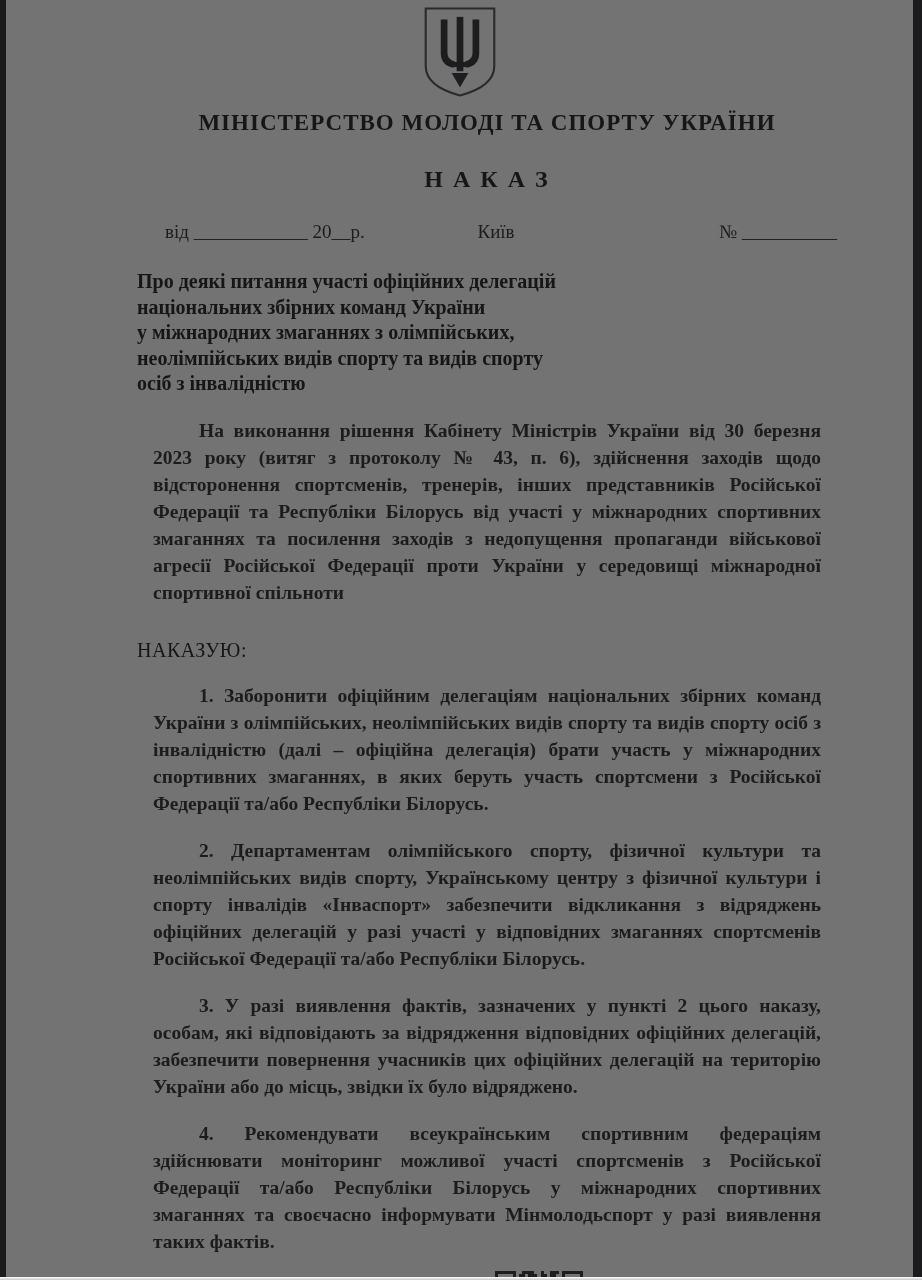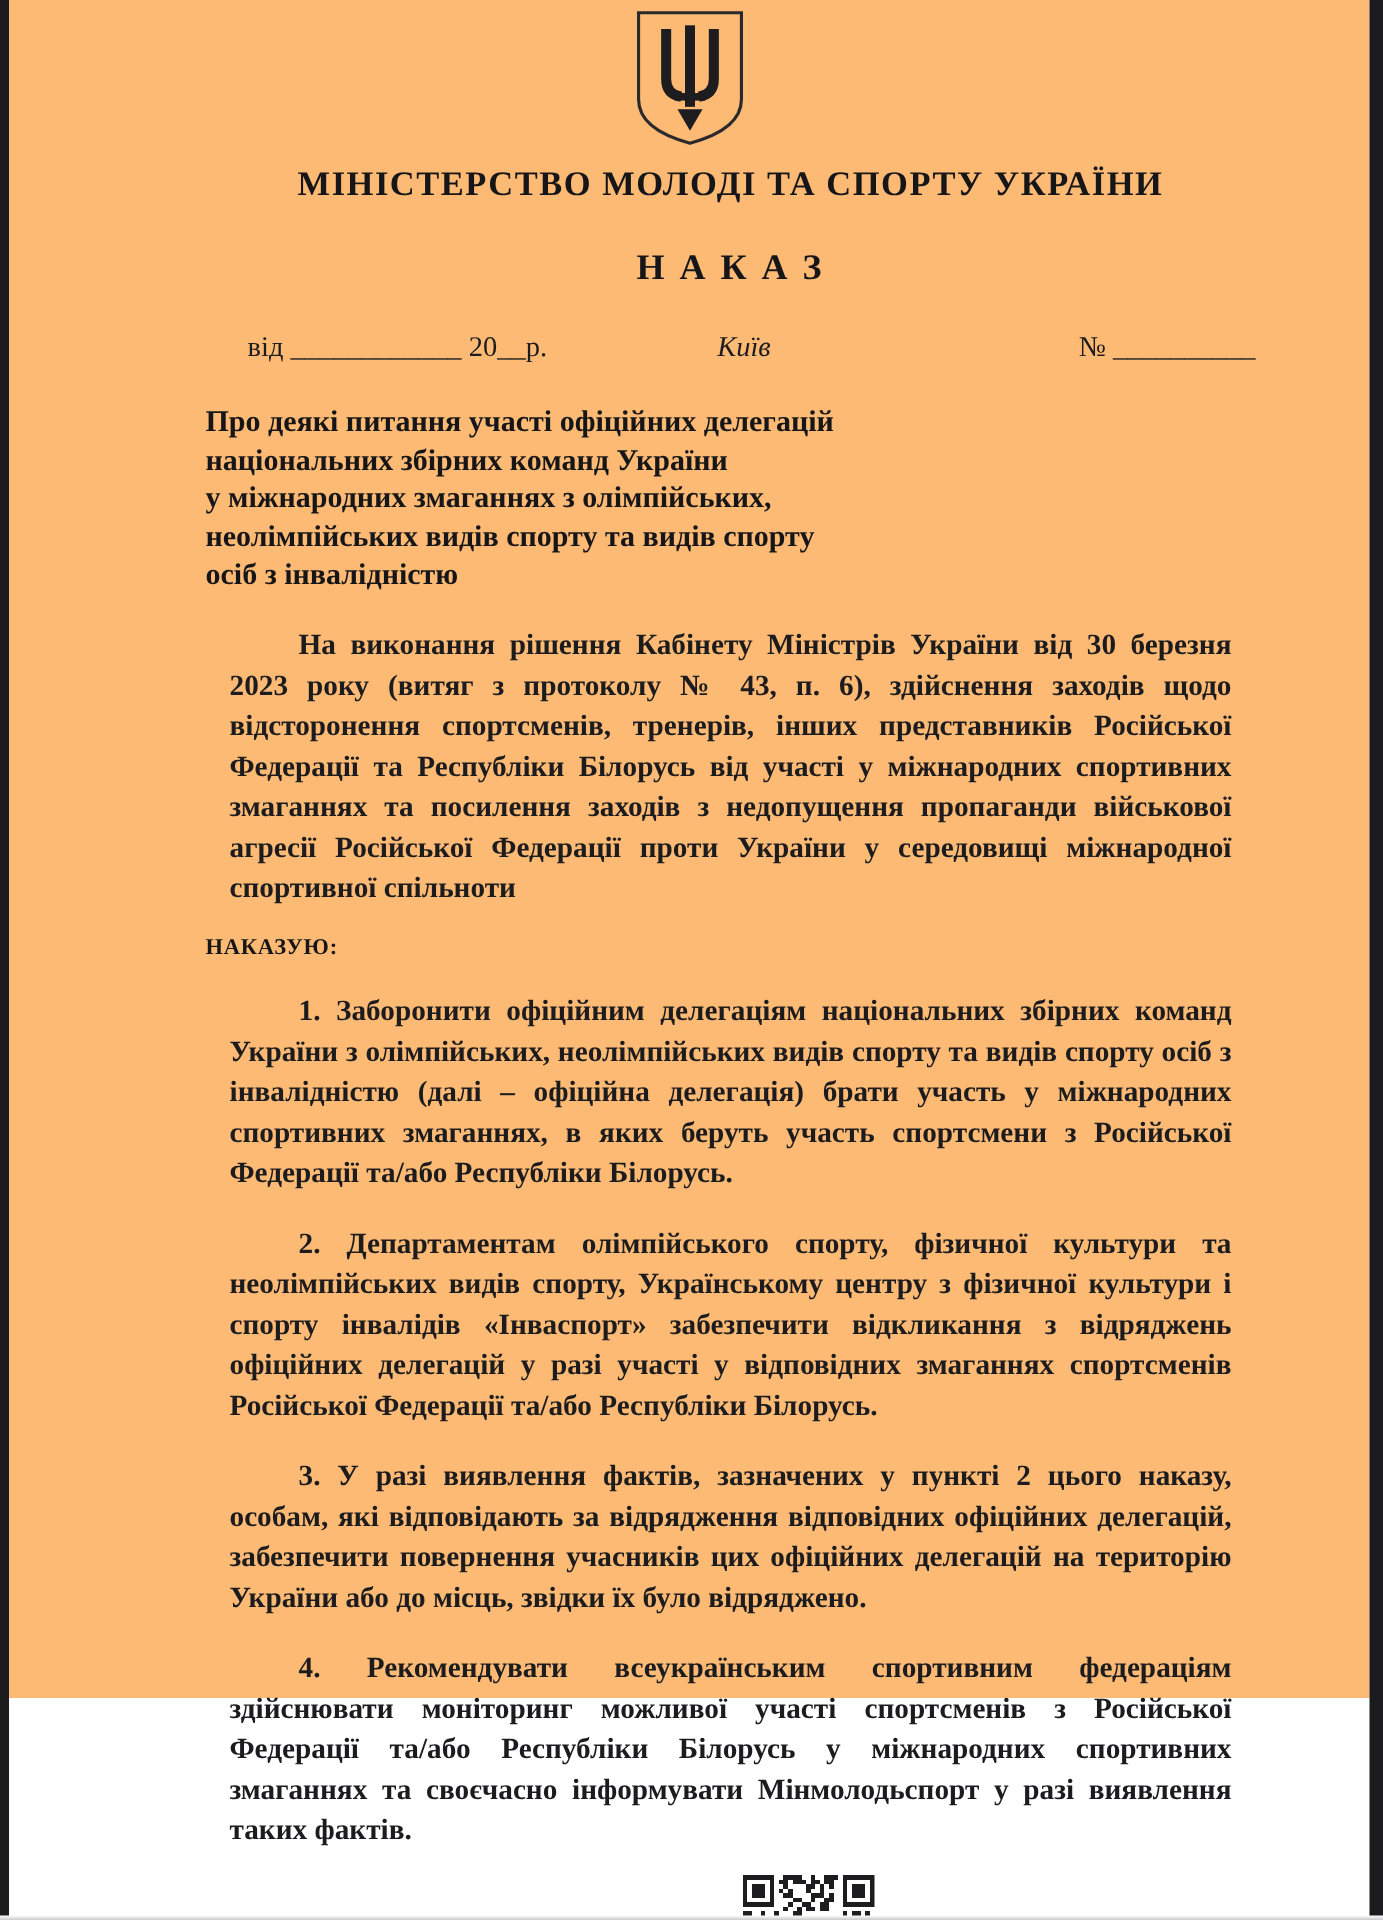--- a/index.html
+++ b/index.html
@@ -12,22 +12,22 @@
     overflow:hidden;
     -webkit-font-smoothing:antialiased;
   }
   .edge{position:absolute;background:#1b1b1d;z-index:5;}
   .edge-left{left:0;top:0;width:6px;height:1280px;}
   .edge-right{right:0;top:0;width:9px;height:1280px;}
   .edge-bottom{left:0;bottom:0;width:922px;height:3px;background:linear-gradient(to bottom,#ffffff,#c9c9c9);}
   .corner-tab{position:absolute;left:7px;top:0;width:52px;height:8px;background:#1f1f21;border-radius:0 0 4px 3px;}
 
   .sheet{
-    position:absolute;left:6px;top:0;width:907px;height:1132px;
-    background:#fdba74;
+    position:absolute;left:6px;top:0;width:907px;height:1280px;
+    background:#737373;
     box-sizing:border-box;
     padding:6px 0 0 0;
   }
   .content{
     width:700px;
     margin:0 auto 0 131px; 
   }
 
   
   .emblem-wrap{width:84px;margin:0 auto;display:block;}
@@ -52,21 +52,21 @@
 
   .date-row{
     margin-top:28px;
     display:flex;
     align-items:baseline;
     font-size:19px;
     position:relative;
     height:24px;
   }
   .date-from{margin-left:28px;white-space:nowrap;}
-  .date-city{position:absolute;left:18px;right:0;text-align:center;font-style:italic;}
+  .date-city{position:absolute;left:18px;right:0;text-align:center;}
   .date-number{margin-left:auto;white-space:nowrap;}
 
   .subject{
     margin-top:24px;
     font-weight:bold;
     font-size:20px;
     line-height:25.6px;
     width:520px;
     color:#161618;
   }
@@ -74,23 +74,23 @@
   .body-par{
     margin:16px;
     margin-top:20px;
     font-size:19.5px;
     line-height:27px;
     text-align:justify;
     text-indent:46px;
     font-weight:bold;
   }
   .resolve{
-    margin-top:18px;
-    font-weight:bold;
-    font-size:15px;
+    margin-top:33px;
+    font-weight:normal;
+    font-size:20px;
     letter-spacing:0.5px;
     color:#161618;
   }
   .items .body-par{margin-top:20px;}
   .items .body-par:first-child{margin-top:20px;}
 
   .stamp{
     margin-top:12px;
     margin-left:358px;
     display:flex;

